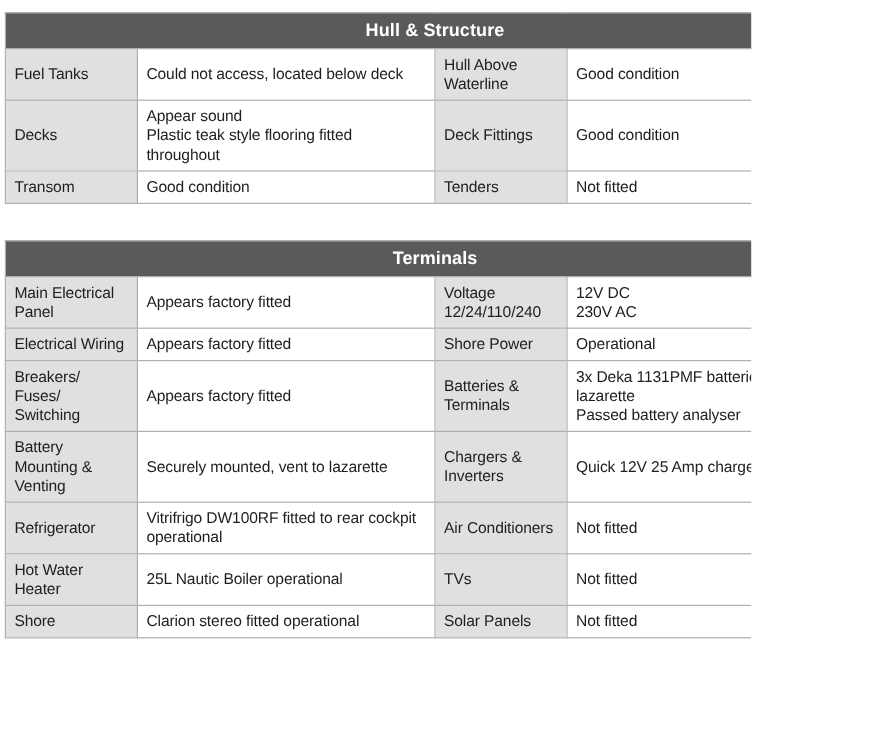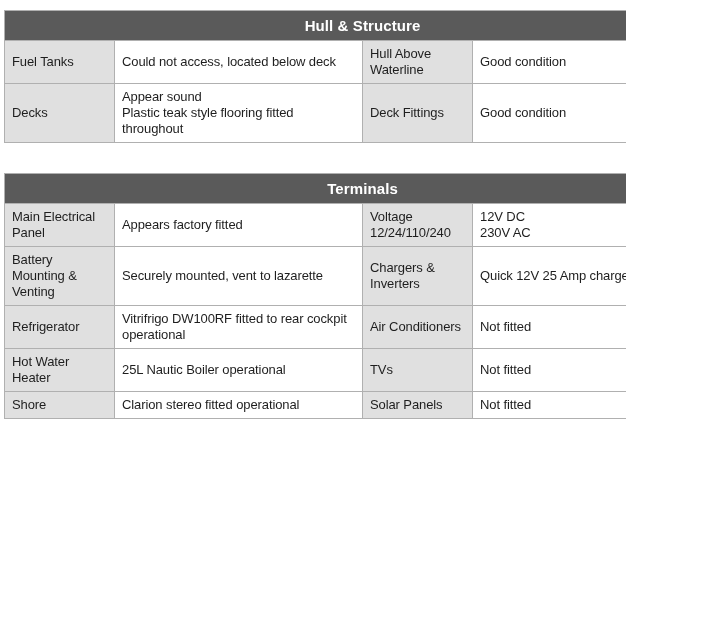--- a/index.html
+++ b/index.html
@@ -80,20 +80,26 @@
         <td class="lbl">Hull Above Waterline</td>
         <td class="val">Good condition</td>
       </tr>
       <tr>
         <td class="lbl">Decks</td>
         <td class="val">Appear sound
 Plastic teak style flooring fitted throughout</td>
         <td class="lbl">Deck Fittings</td>
         <td class="val">Good condition</td>
       </tr>
+      <tr>
+        <td class="lbl">Transom</td>
+        <td class="val">Good condition</td>
+        <td class="lbl">Tenders</td>
+        <td class="val">Not fitted</td>
+      </tr>
     </tbody>
   </table>
 
   <table class="report">
     <colgroup>
       <col class="c-lbl">
         <col class="c-val">
         <col class="c-lbl">
         <col class="c-val">
     </colgroup>
@@ -102,20 +108,35 @@
         <th colspan="4">Terminals</th>
       </tr>
     </thead>
     <tbody>
       <tr>
         <td class="lbl">Main Electrical Panel</td>
         <td class="val">Appears factory fitted</td>
         <td class="lbl">Voltage 12/24/110/240</td>
         <td class="val">12V DC
 230V AC</td>
+      </tr>
+      <tr>
+        <td class="lbl">Electrical Wiring</td>
+        <td class="val">Appears factory fitted</td>
+        <td class="lbl">Shore Power</td>
+        <td class="val">Operational</td>
+      </tr>
+      <tr>
+        <td class="lbl">Breakers/
+Fuses/
+Switching</td>
+        <td class="val">Appears factory fitted</td>
+        <td class="lbl">Batteries &amp; Terminals</td>
+        <td class="val">3x Deka 1131PMF batteries located in lazarette
+Passed battery analyser</td>
       </tr>
       <tr>
         <td class="lbl">Battery Mounting &amp; Venting</td>
         <td class="val">Securely mounted, vent to lazarette</td>
         <td class="lbl">Chargers &amp; Inverters</td>
         <td class="val">Quick 12V 25 Amp charger operational</td>
       </tr>
       <tr>
         <td class="lbl">Refrigerator</td>
         <td class="val">Vitrifrigo DW100RF fitted to rear cockpit operational</td>

